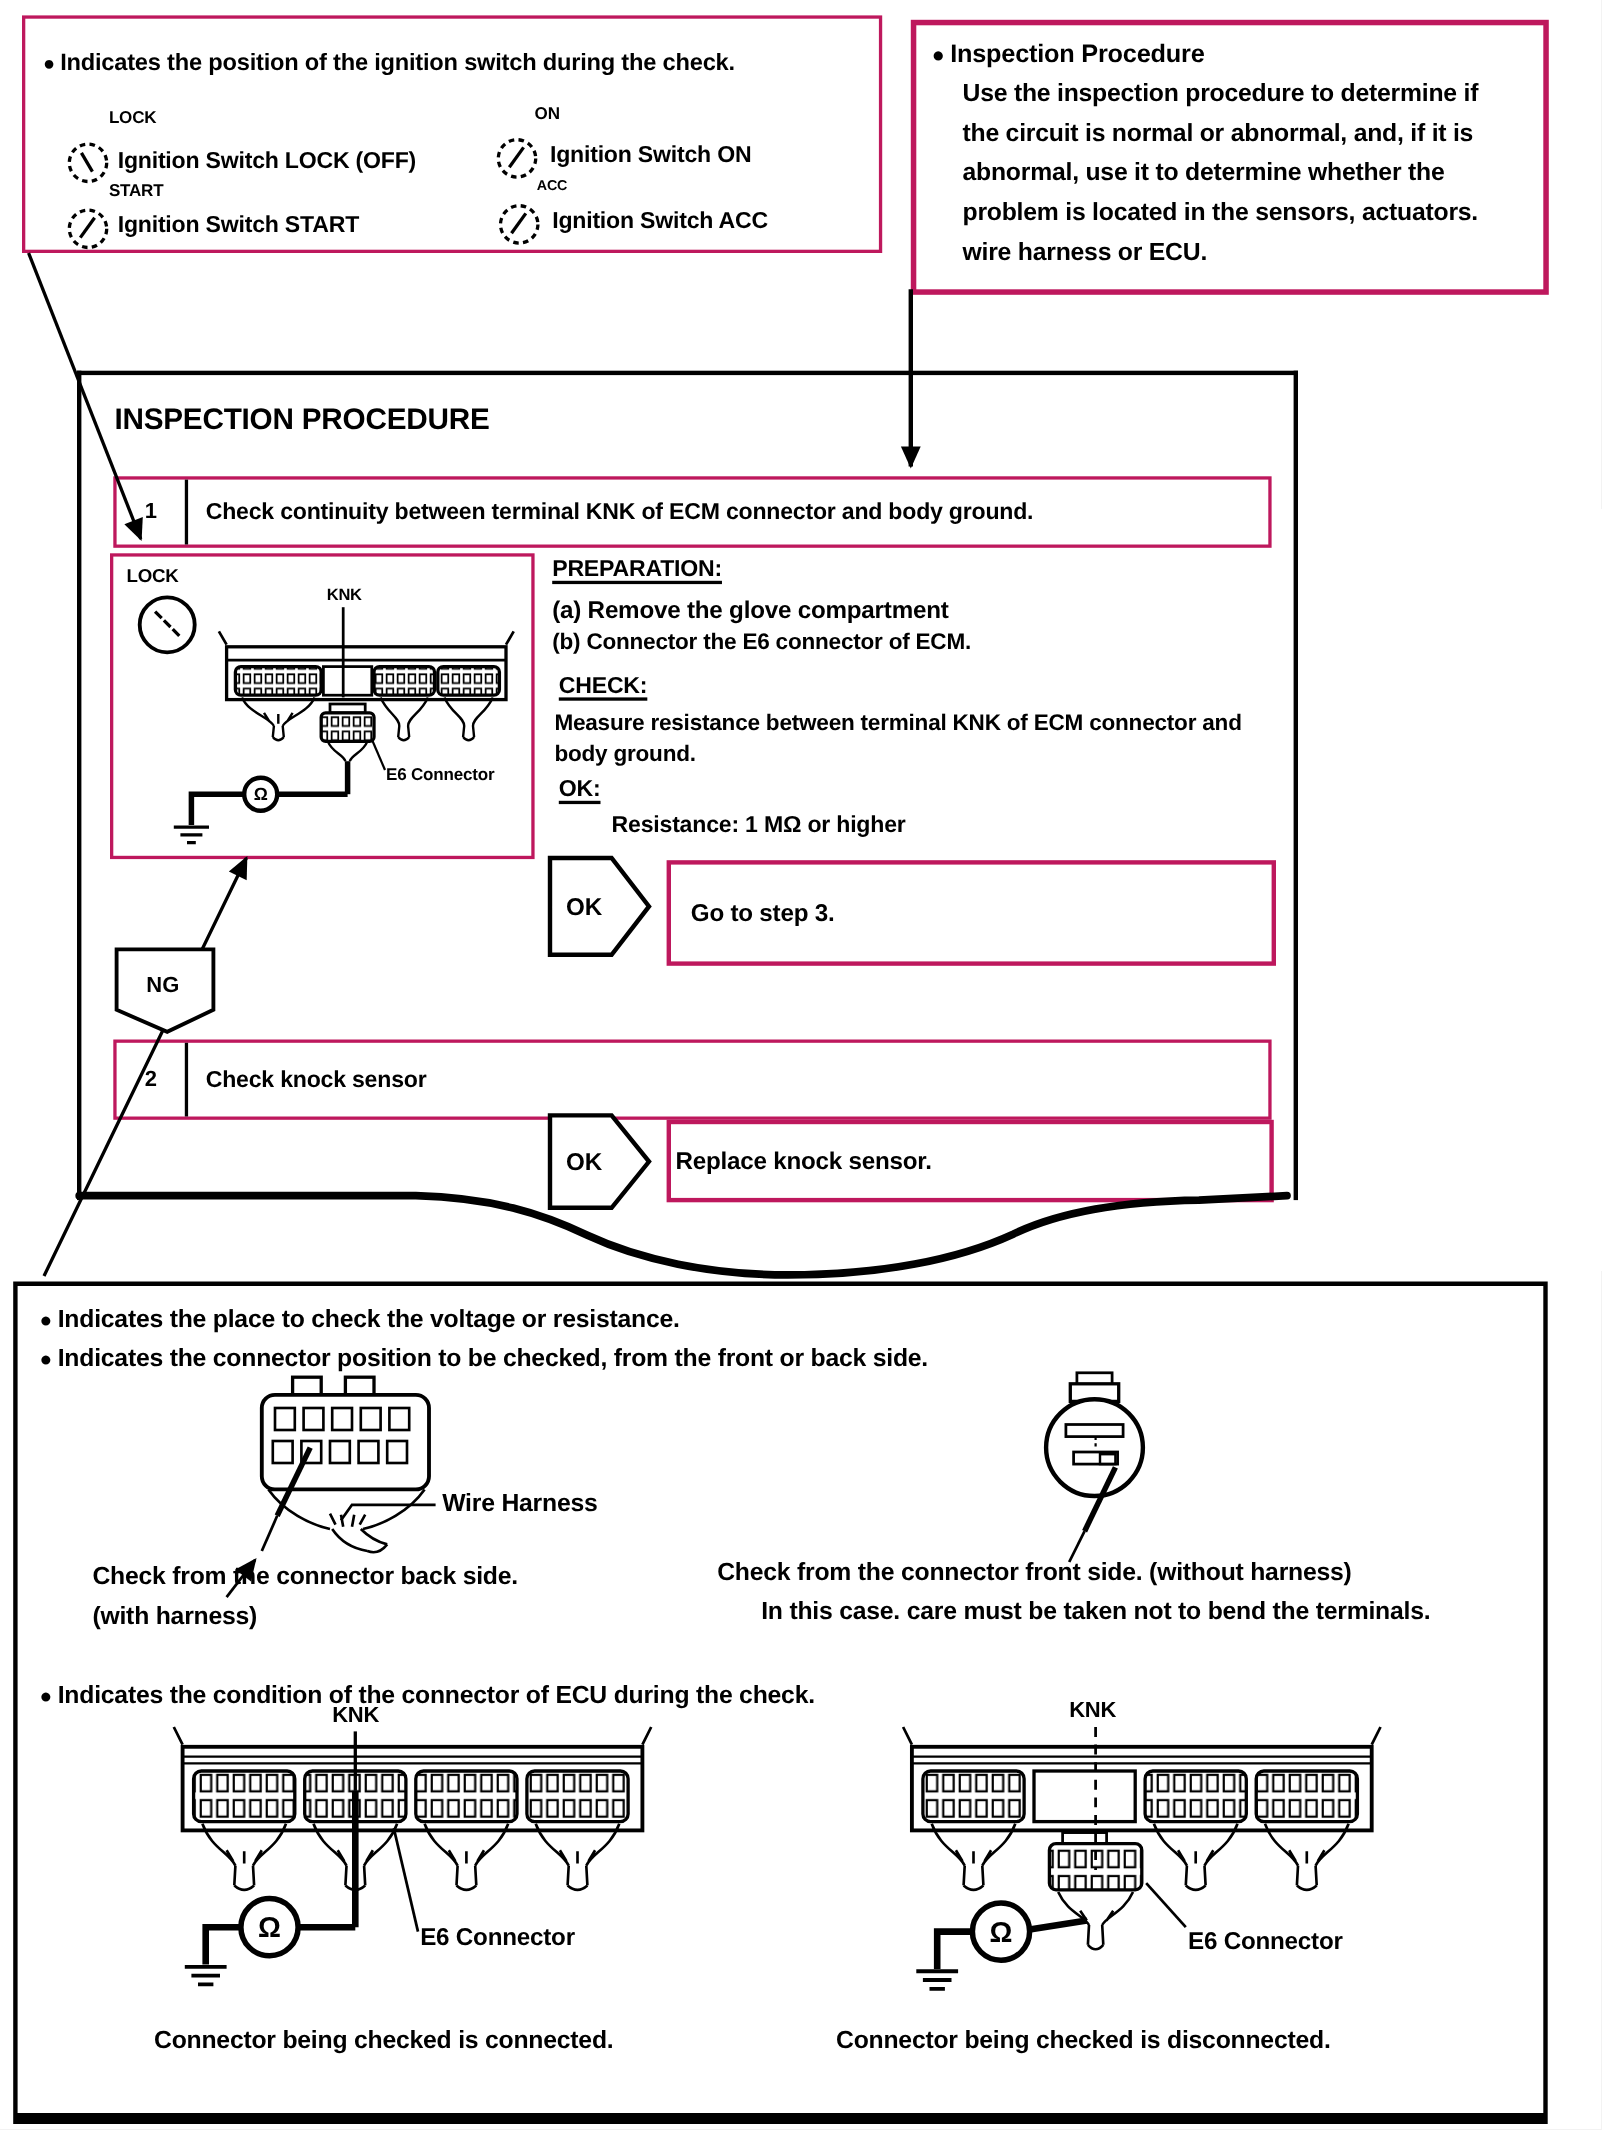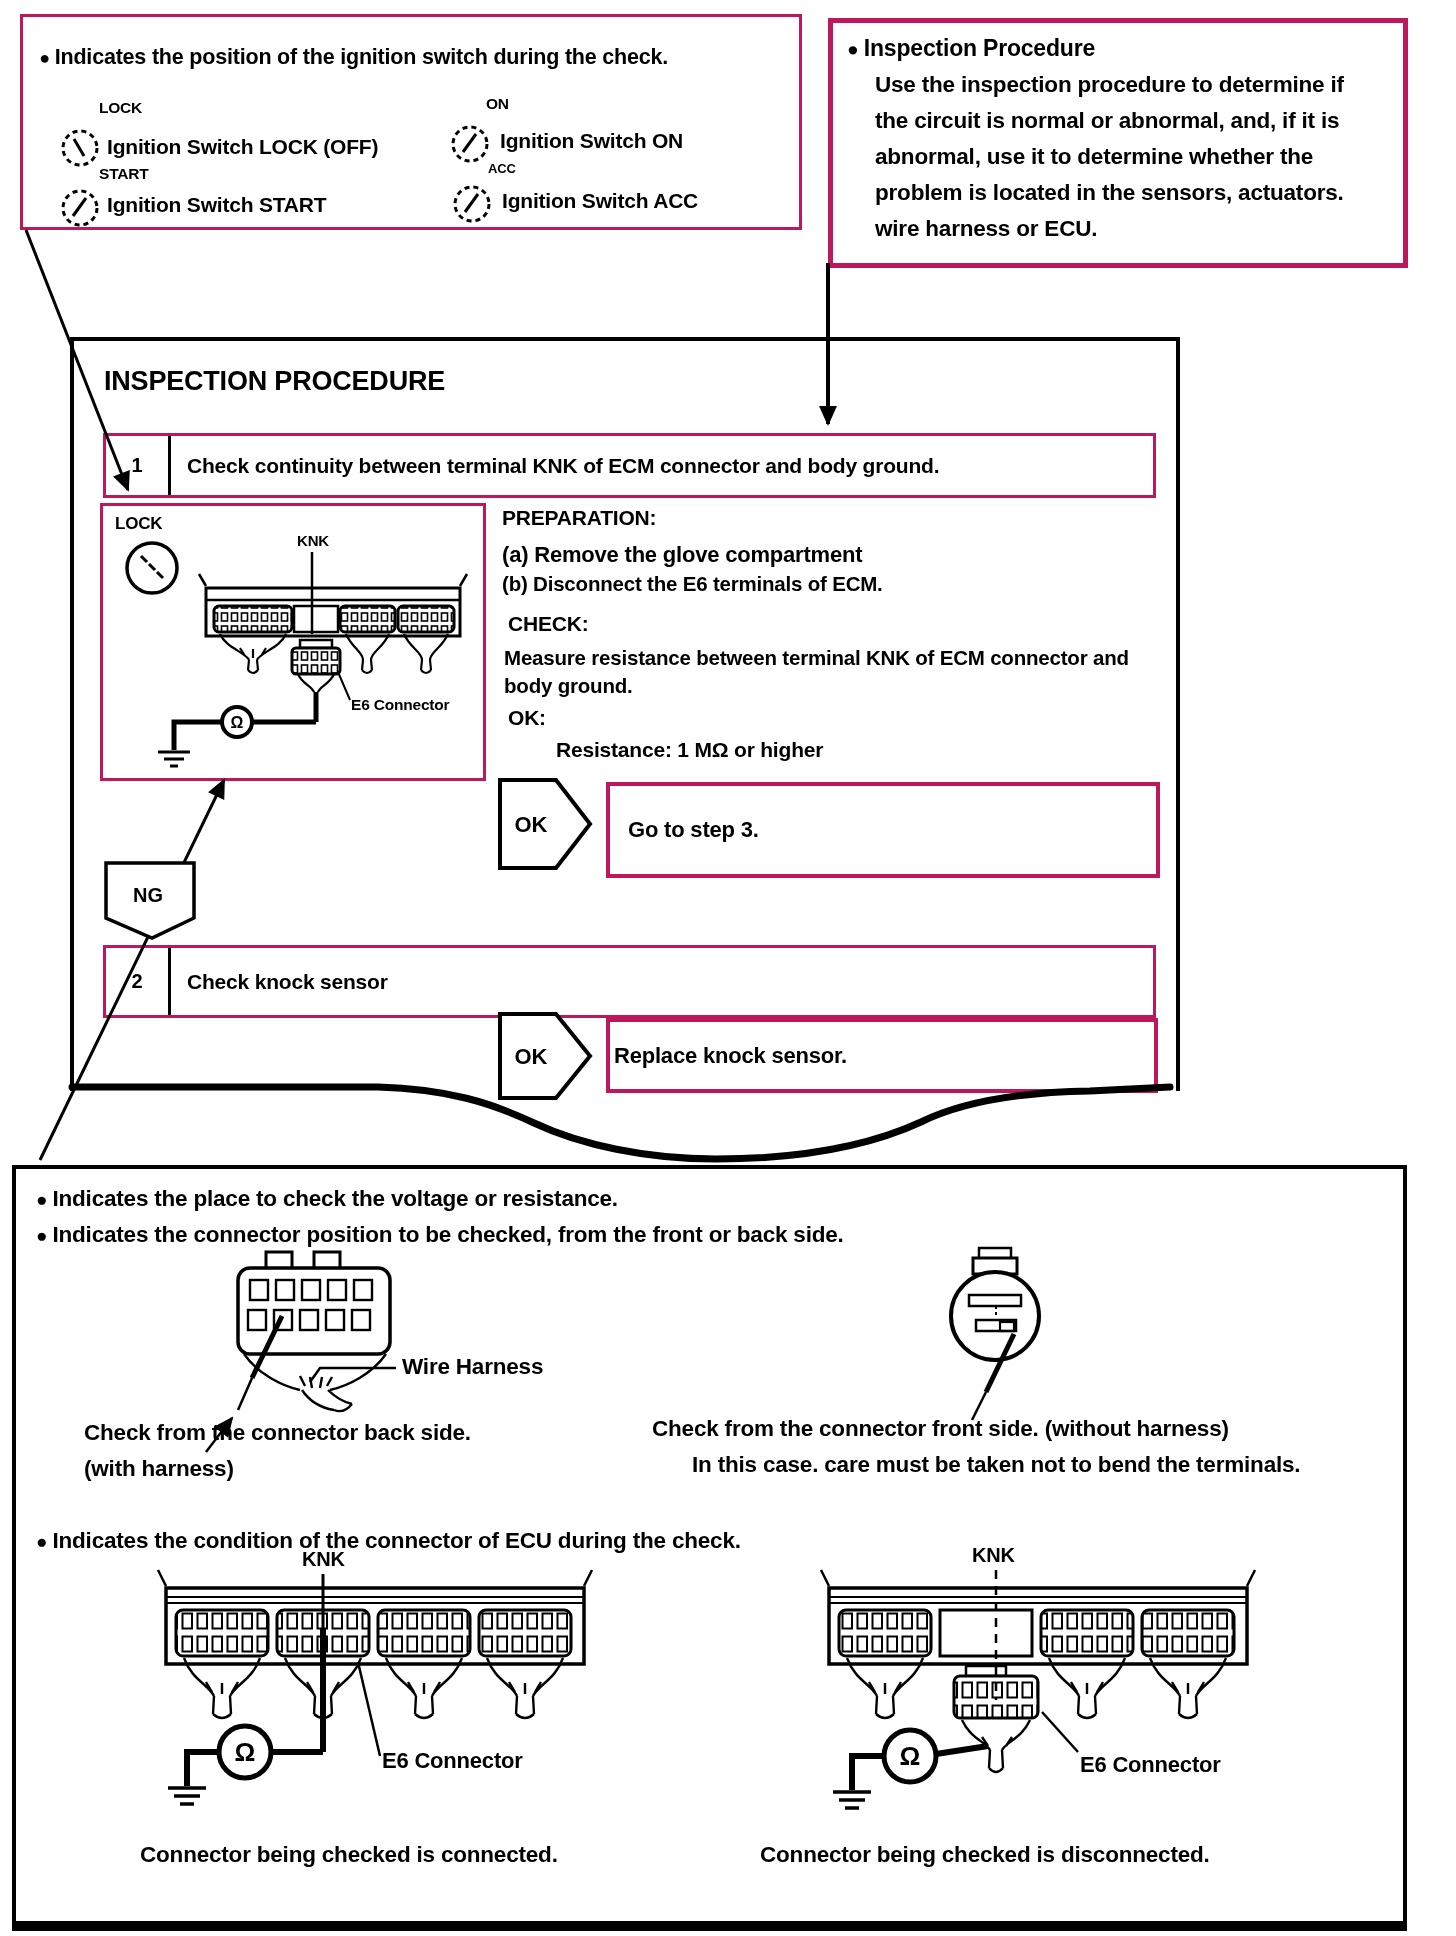--- a/index.html
+++ b/index.html
@@ -2,21 +2,21 @@
 <html><head>
 <meta charset="utf-8">
 <style>
   html,body{margin:0;padding:0;background:#e8e8e8;}
   .page{position:relative;width:1456px;height:1936px;background:#ffffff;overflow:hidden;
         font-family:"Liberation Sans", sans-serif;color:#000;}
   .abs{position:absolute;}
   .t{font-weight:bold;color:#000;letter-spacing:-0.2px;}
   .box{position:absolute;border:3px solid #be185d;background:transparent;}
   .bullet::before{content:"\25CF  ";font-size:0.85em;}
-  .ul{text-decoration-thickness:2.5px;text-underline-offset:4px;}
+  .ul{text-decoration:underline;text-decoration-thickness:2.5px;text-underline-offset:4px;}
   .rowcell{display:flex;align-items:center;}
   .num{display:flex;align-items:center;justify-content:center;border-right:3px solid #000;height:100%;}
   svg.overlay{position:absolute;left:0;top:0;z-index:6;pointer-events:none;}
   svg text{font-family:"Liberation Sans", sans-serif;font-weight:bold;fill:#000;}
   .icon-sm{display:block;}
 </style>
 </head>
 <body>
 
 <div class="page">
@@ -68,21 +68,21 @@
   </div>
 
   <div class="box" style="left:100px;top:503px;width:380px;height:272px;">
     <div class="abs t" style="left:12px;top:8px;font-size:17px;">LOCK</div>
     <div class="abs t" style="left:194px;top:26px;font-size:15px;">KNK</div>
     <div class="abs t" style="left:248px;top:190px;font-size:15.5px;">E6 Connector</div>
   </div>
 
   <div class="abs t ul" style="left:502px;top:506px;font-size:21px;">PREPARATION:</div>
   <div class="abs t" style="left:502px;top:542px;font-size:22px;">(a) Remove the glove compartment</div>
-  <div class="abs t" style="left:502px;top:572px;font-size:20.5px;">(b) Disconnect the E6 terminals of ECM.</div>
+  <div class="abs t" style="left:502px;top:572px;font-size:20.5px;">(b) Connector the E6 connector of ECM.</div>
   <div class="abs t ul" style="left:508px;top:612px;font-size:21px;">CHECK:</div>
   <div class="abs t" style="left:504px;top:644px;width:655px;font-size:20.5px;line-height:28px;">Measure resistance between terminal KNK of ECM connector and body ground.</div>
   <div class="abs t ul" style="left:508px;top:706px;font-size:21px;">OK:</div>
   <div class="abs t" style="left:556px;top:738px;font-size:21px;">Resistance: 1 MΩ or higher</div>
 
   <div class="box rowcell" style="left:606px;top:782px;width:546px;height:88px;border-width:4px;">
     <div class="t" style="padding-left:18px;font-size:22px;">Go to step 3.</div>
   </div>
 
   <div class="box rowcell" style="left:103px;top:945px;width:1047px;height:67px;">

